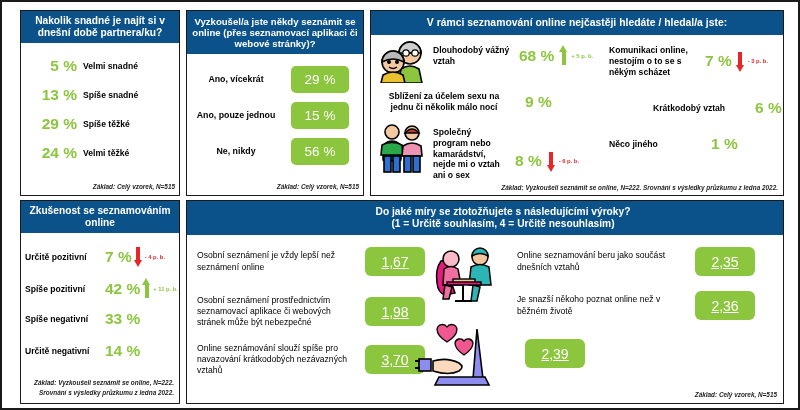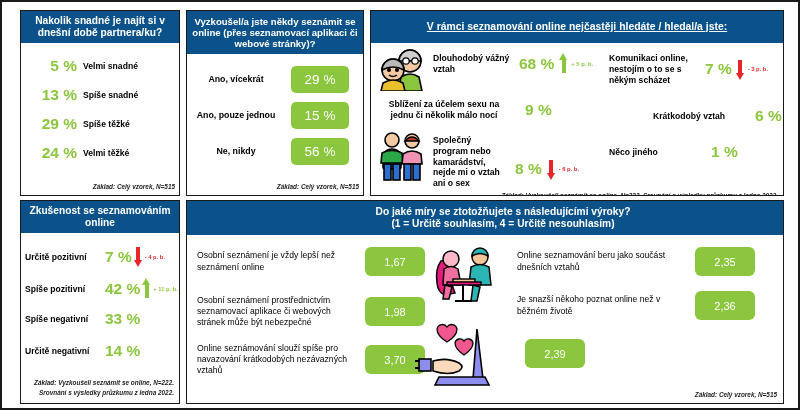--- a/index.html
+++ b/index.html
@@ -68,21 +68,21 @@
   }
   .chip{
     background:#8cc63e;color:#fff;
     border-radius:5px;
     font-size:13.5px;font-weight:normal;
     display:flex;align-items:center;justify-content:center;
   }
   .chip2{width:58px;height:27px;}
   
   #p3{left:368px;top:8px;width:414px;height:186px;}
-  #p3 .phead{height:32px;font-size:10.4px;text-decoration:underline;}
+  #p3 .phead{height:24px;font-size:10.4px;}
   .g3{position:absolute;display:flex;align-items:center;}
   .g3lab{font-size:8.6px;font-weight:bold;line-height:1.26;}
   .g3pct{color:#8cc63e;font-weight:bold;font-size:15.5px;white-space:nowrap;}
   .delta{font-size:5.8px;font-weight:bold;white-space:nowrap;}
   .delta.up{color:#8cc63e;}
   .delta.down{color:#e8262a;}
   .arrow{width:9px;height:21px;position:relative;display:inline-block;}
   .arrow i{
     position:absolute;left:2.6px;top:5px;width:4px;height:14px;display:block;
   }
@@ -98,21 +98,21 @@
   #p4{left:18px;top:198px;width:160px;height:204px;}
   #p4 .phead{height:32px;font-size:10.2px;}
   .q4row{position:absolute;display:flex;align-items:center;width:100%;}
   .q4lab{width:84px;font-size:8.6px;font-weight:bold;padding-left:4px;box-sizing:border-box;}
   .q4pct{color:#8cc63e;font-weight:bold;font-size:15.5px;white-space:nowrap;}
   
   #p5{left:184px;top:198px;width:598px;height:204px;}
   #p5 .phead{height:34px;font-size:10.2px;padding-left:40px;}
   .s5{position:absolute;display:flex;align-items:center;}
   .s5lab{font-size:8.6px;font-weight:normal;line-height:1.3;}
-  .chip3{width:60px;height:29px;border-radius:6px;font-size:11px;}
+  .chip3{width:60px;height:29px;border-radius:6px;font-size:14px;text-decoration:underline;}
   
   .ico{position:absolute;}
 </style>
 </head>
 <body>
 
 <div id="sheet">
 
   <div class="panel" id="p1">
     <div class="phead">Nakolik snadné je najít si v dnešní době partnera/ku?</div>

